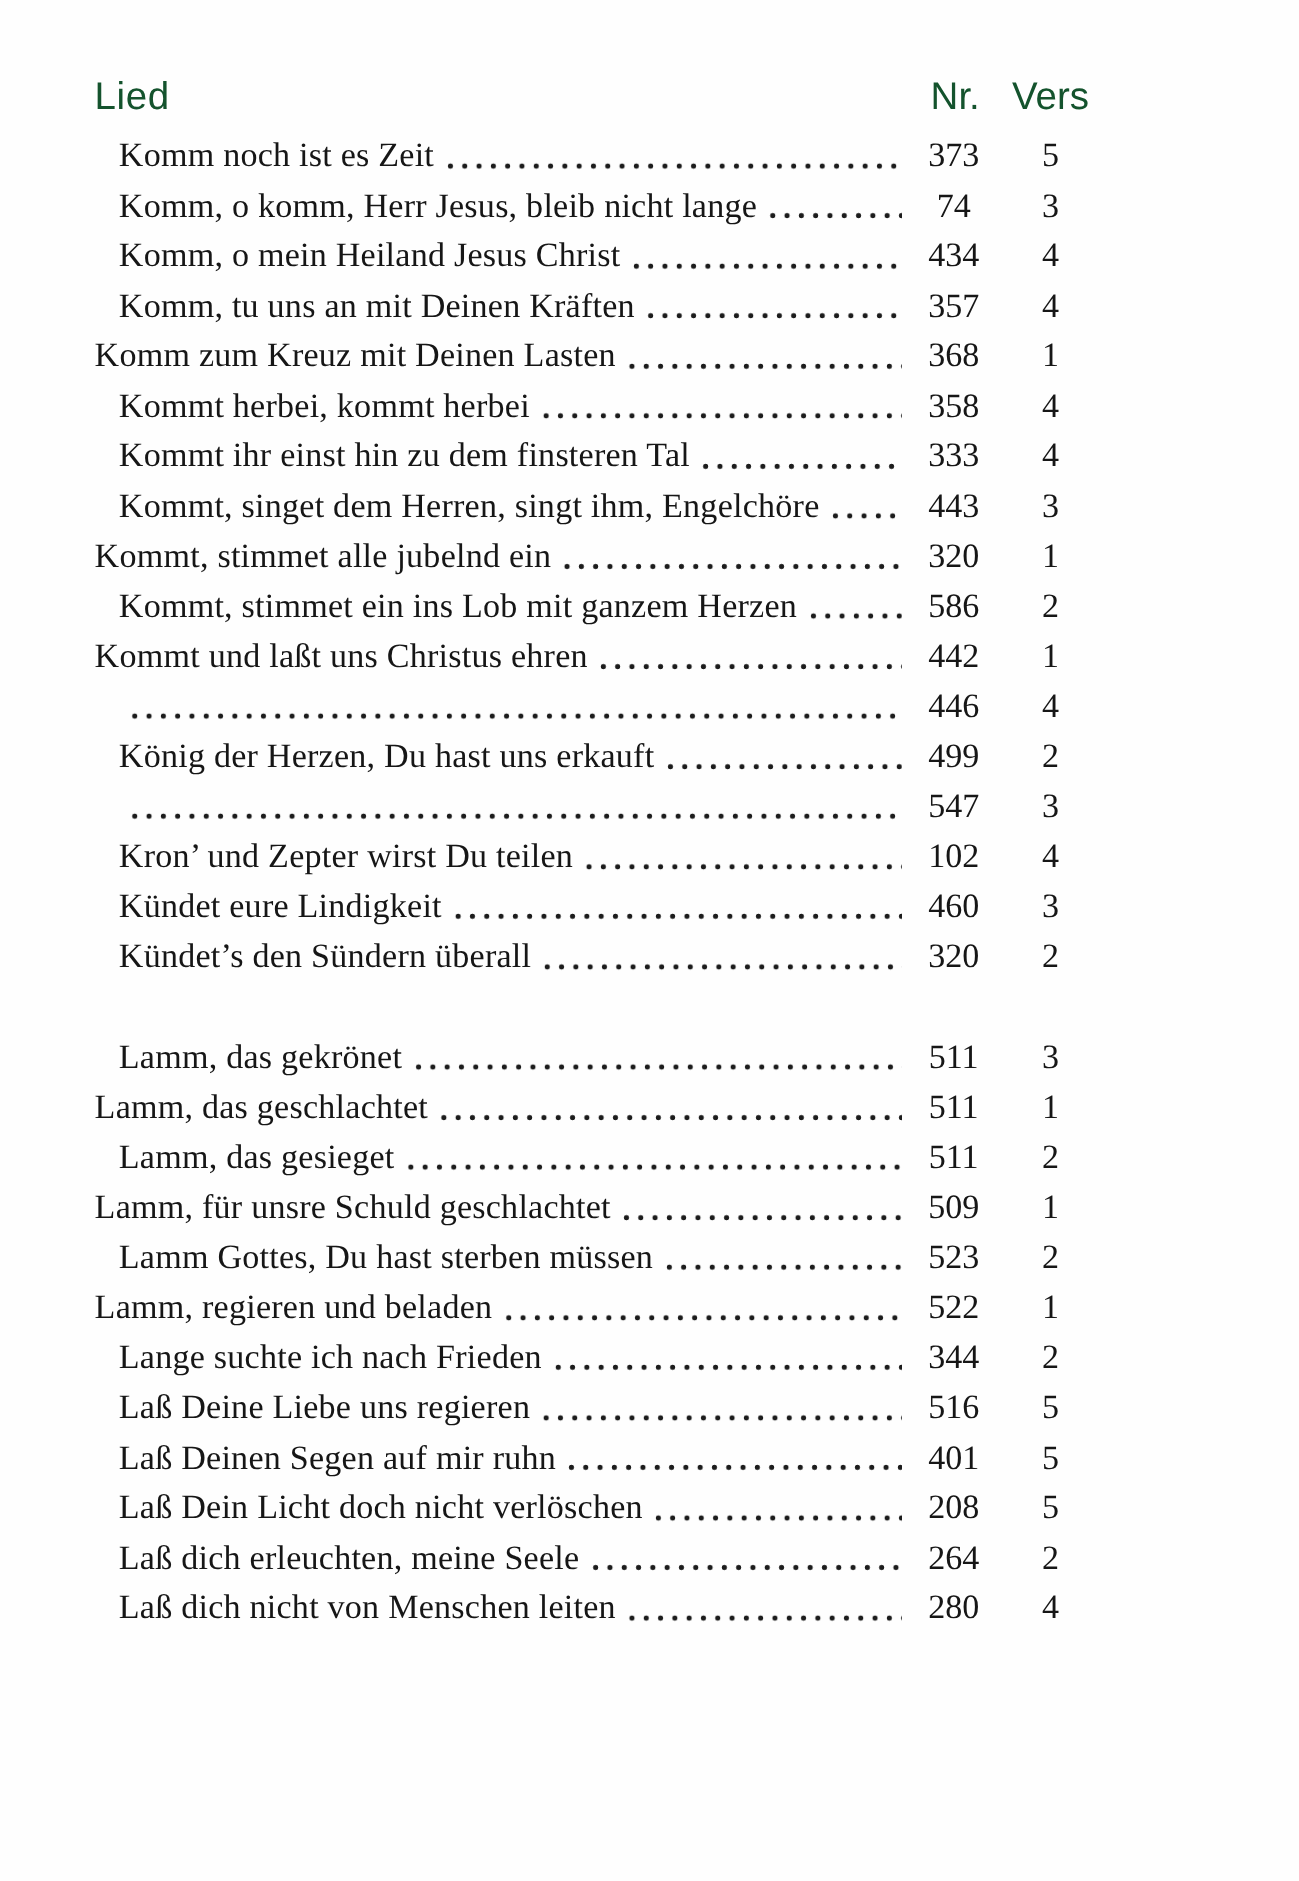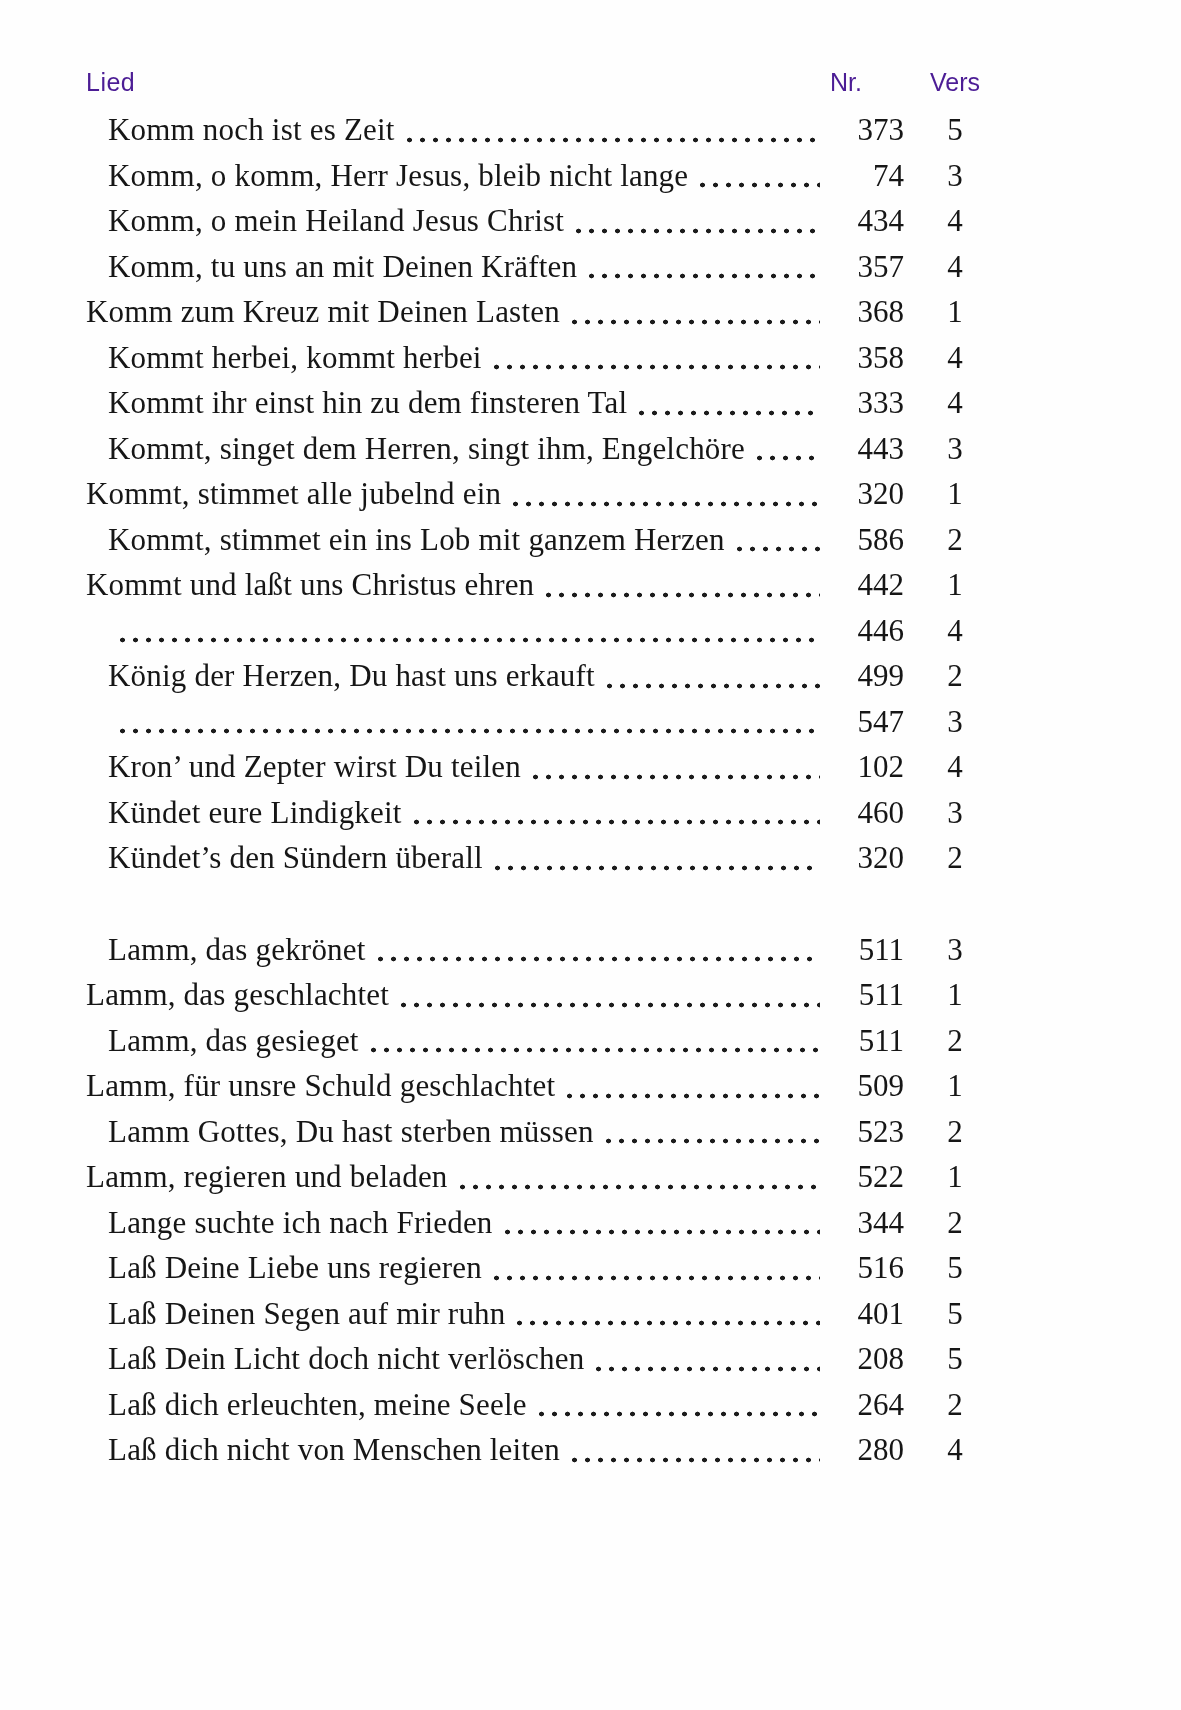--- a/index.html
+++ b/index.html
@@ -11,27 +11,27 @@
     background: #fefefe;
     padding: 68px 191px 0 86px;
     font-family: "Liberation Serif", serif;
     color: #161616;
     overflow: hidden;
   }
   .header-row {
     display: flex;
     align-items: baseline;
     font-family: "Liberation Sans", sans-serif;
-    font-size: 25px;
-    color: #4c1d95;
+    font-size: 35px;
+    color: #14532d;
     margin-bottom: 10px;
   }
   .header-row .lied { flex: 1; letter-spacing: 0.5px; }
   .header-row .nr-h { width: 74px; text-align: left; white-space: nowrap; }
-  .header-row .vers-h { width: 70px; margin-left: 16px; text-align: center; white-space: nowrap; }
+  .header-row .vers-h { width: 70px; margin-left: 0; text-align: center; white-space: nowrap; }
 
   .index-list { width: 100%; }
   .row {
     display: flex;
     align-items: baseline;
     font-size: 31px;
     line-height: 45.5px;
     padding-left: 22px;
     white-space: nowrap;
   }
@@ -41,21 +41,21 @@
   .leader {
     flex: 1;
     align-self: stretch;
     min-width: 18px;
     margin: 0 10px 0 8px;
     background-image: radial-gradient(circle, #1c1c1c 2.1px, transparent 2.7px);
     background-size: 13px 6px;
     background-repeat: repeat-x;
     background-position: left 0px bottom 10px;
   }
-  .nr { width: 74px; text-align: right; }
+  .nr { width: 74px; text-align: center; }
   .vers { width: 70px; margin-left: 16px; text-align: center; }
 </style>
 </head>
 <body>
 
 <div class="page">
 
   <div class="header-row">
     <span class="lied">Lied</span>
     <span class="nr-h">Nr.</span>

